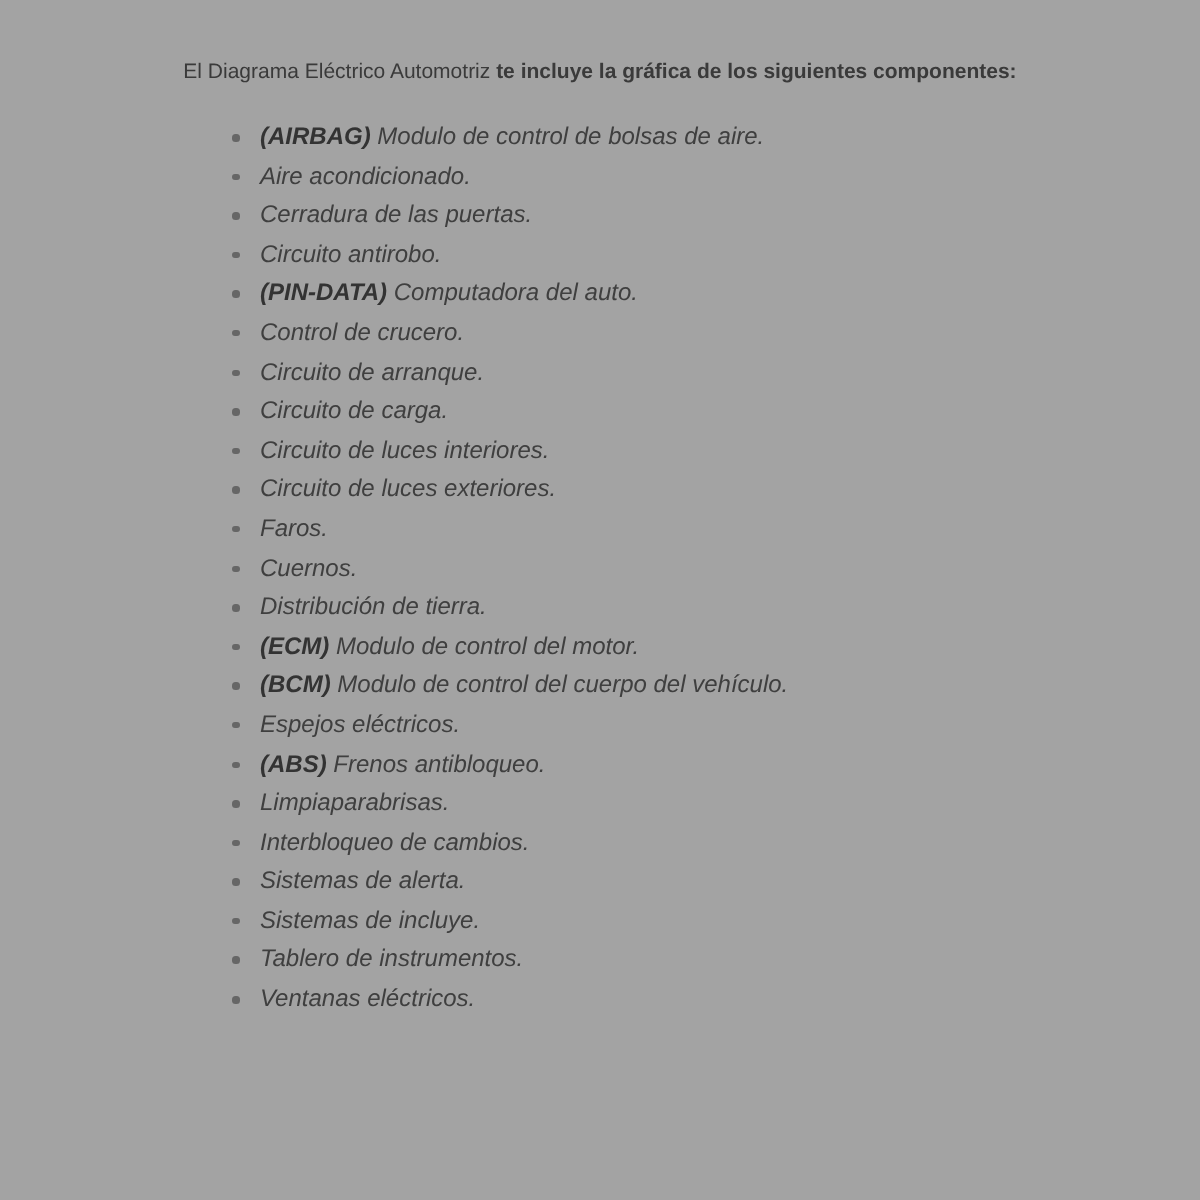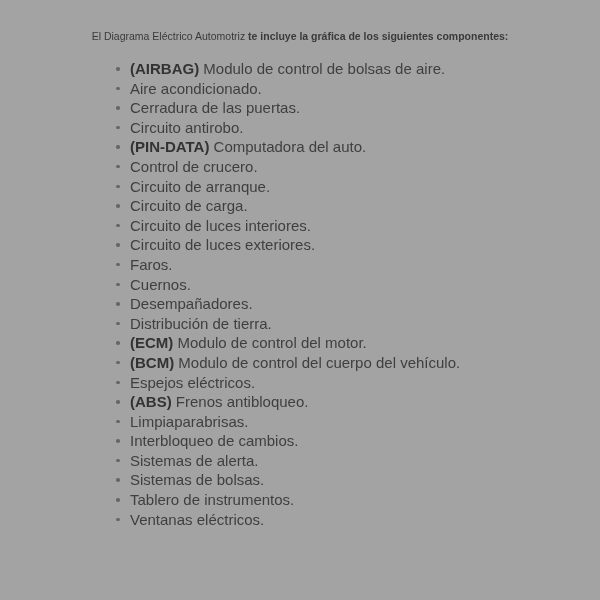--- a/index.html
+++ b/index.html
@@ -34,24 +34,25 @@
   .heading .bold {
     font-weight: bold;
   }
   ul.components {
     list-style: none;
     margin: 0;
     padding: 0 0 0 58px;
   }
   ul.components li {
     position: relative;
-    font-size: 15px;
+    font-size: 12px;
     line-height: 19.6px;
     color: #3f3f3f;
     padding-left: 16px;
+    font-style: italic;
   }
   ul.components li::before {
     content: "";
     position: absolute;
     left: 2px;
     top: 8px;
     width: 3.5px;
     height: 3.5px;
     border-radius: 50%;
     background: #666666;
@@ -76,27 +77,26 @@
       <li><span>Cerradura de las puertas.</span></li>
       <li><span>Circuito antirobo.</span></li>
       <li><span class="code">(PIN-DATA)</span><span> Computadora del auto.</span></li>
       <li><span>Control de crucero.</span></li>
       <li><span>Circuito de arranque.</span></li>
       <li><span>Circuito de carga.</span></li>
       <li><span>Circuito de luces interiores.</span></li>
       <li><span>Circuito de luces exteriores.</span></li>
       <li><span>Faros.</span></li>
       <li><span>Cuernos.</span></li>
-      <li><span>Desempañadores.</span></li>
       <li><span>Distribución de tierra.</span></li>
       <li><span class="code">(ECM)</span><span> Modulo de control del motor.</span></li>
       <li><span class="code">(BCM)</span><span> Modulo de control del cuerpo del vehículo.</span></li>
       <li><span>Espejos eléctricos.</span></li>
       <li><span class="code">(ABS)</span><span> Frenos antibloqueo.</span></li>
       <li><span>Limpiaparabrisas.</span></li>
       <li><span>Interbloqueo de cambios.</span></li>
       <li><span>Sistemas de alerta.</span></li>
-      <li><span>Sistemas de bolsas.</span></li>
+      <li><span>Sistemas de incluye.</span></li>
       <li><span>Tablero de instrumentos.</span></li>
       <li><span>Ventanas eléctricos.</span></li>
     </ul>
 
 </div>
 
 </body></html>

